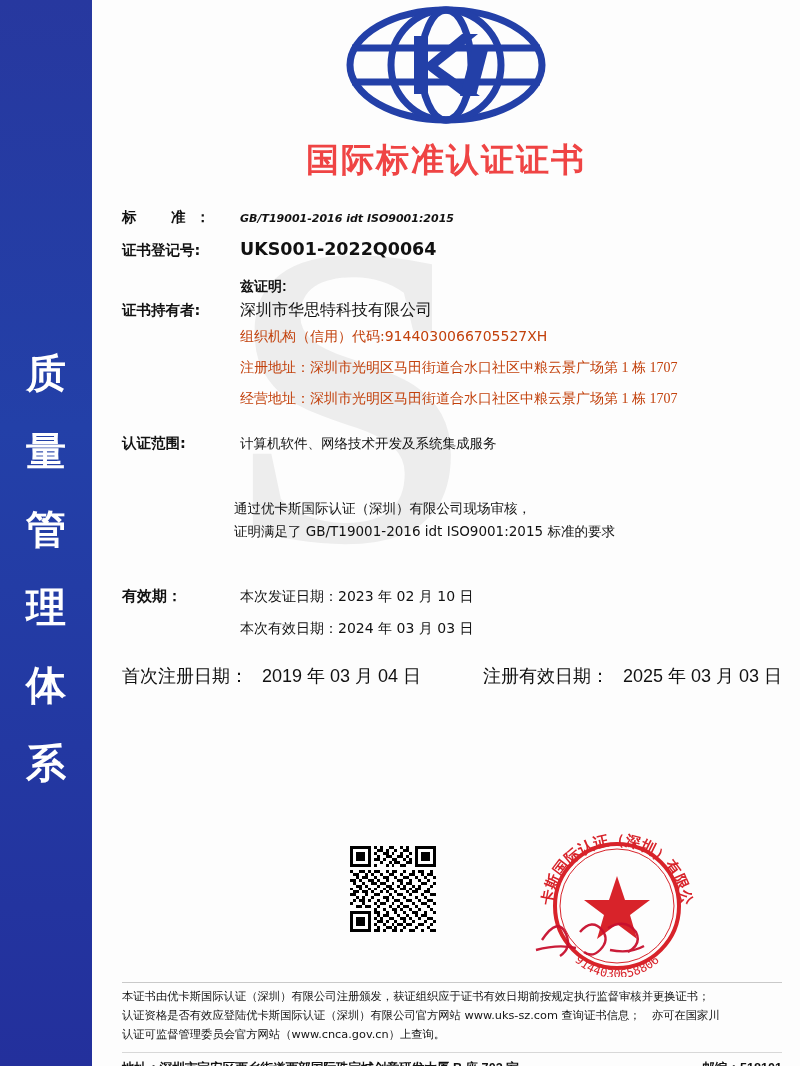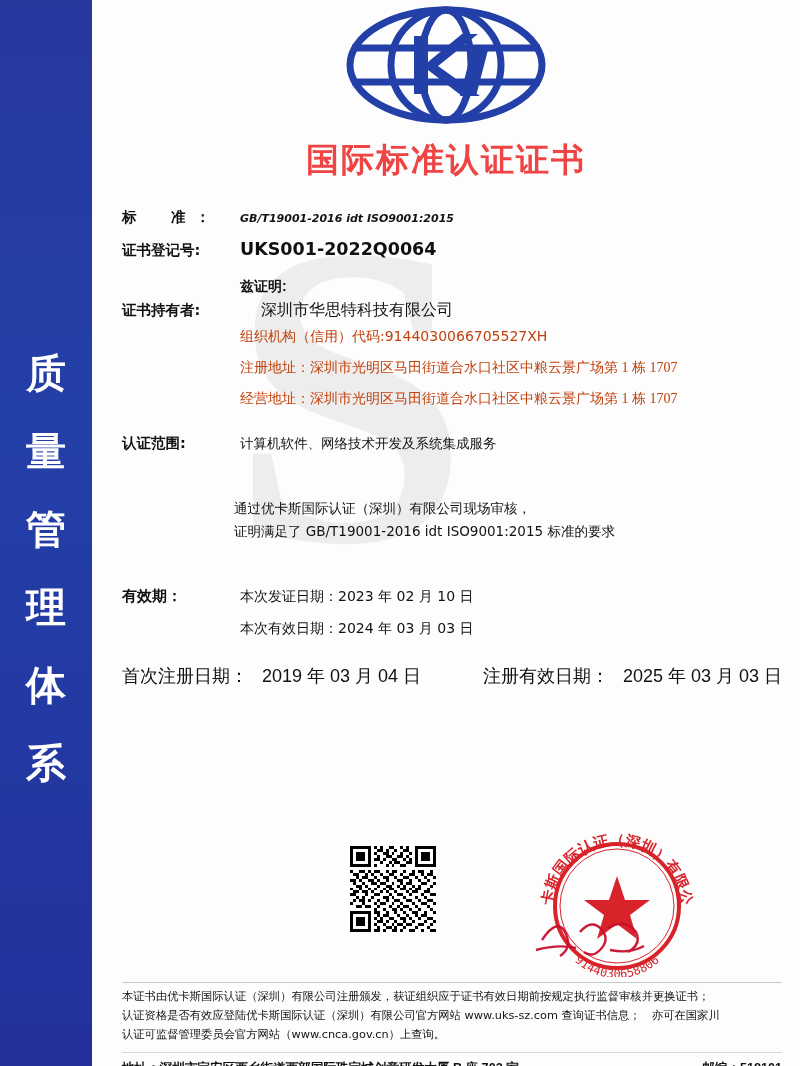--- a/index.html
+++ b/index.html
@@ -289,21 +289,21 @@
       <div class="row reg">
         <div class="lab">证书登记号:</div>
         <div class="val strong">UKS001-2022Q0064</div>
       </div>
 
       <div class="row hereby">
         <div class="lab"></div>
         <div class="hereby-text">兹证明:</div>
       </div>
 
-      <div class="row" style="margin-bottom:4px;gap:21px;">
+      <div class="row" style="margin-bottom:4px;">
         <div class="lab">证书持有者:</div>
         <div class="val company">深圳市华思特科技有限公司</div>
       </div>
 
       <div class="sub">组织机构（信用）代码:9144030066705527XH</div>
       <div class="sub gap">注册地址：深圳市光明区马田街道合水口社区中粮云景广场第 1 栋 1707</div>
       <div class="sub gap">经营地址：深圳市光明区马田街道合水口社区中粮云景广场第 1 栋 1707</div>
 
       <div class="row scope-block">
         <div class="lab">认证范围:</div>

